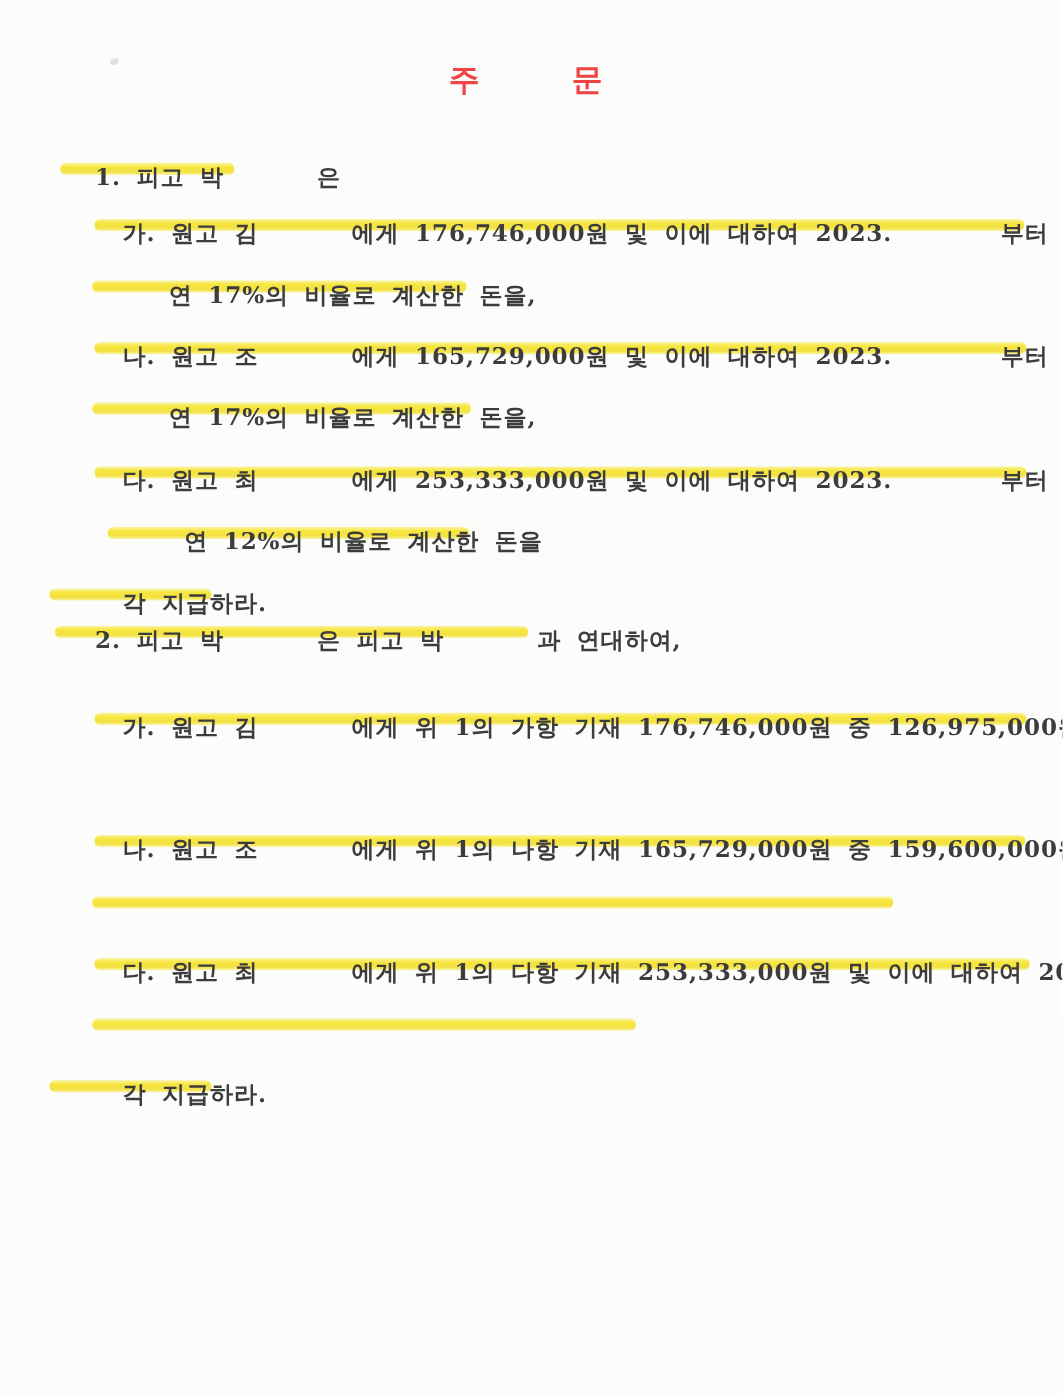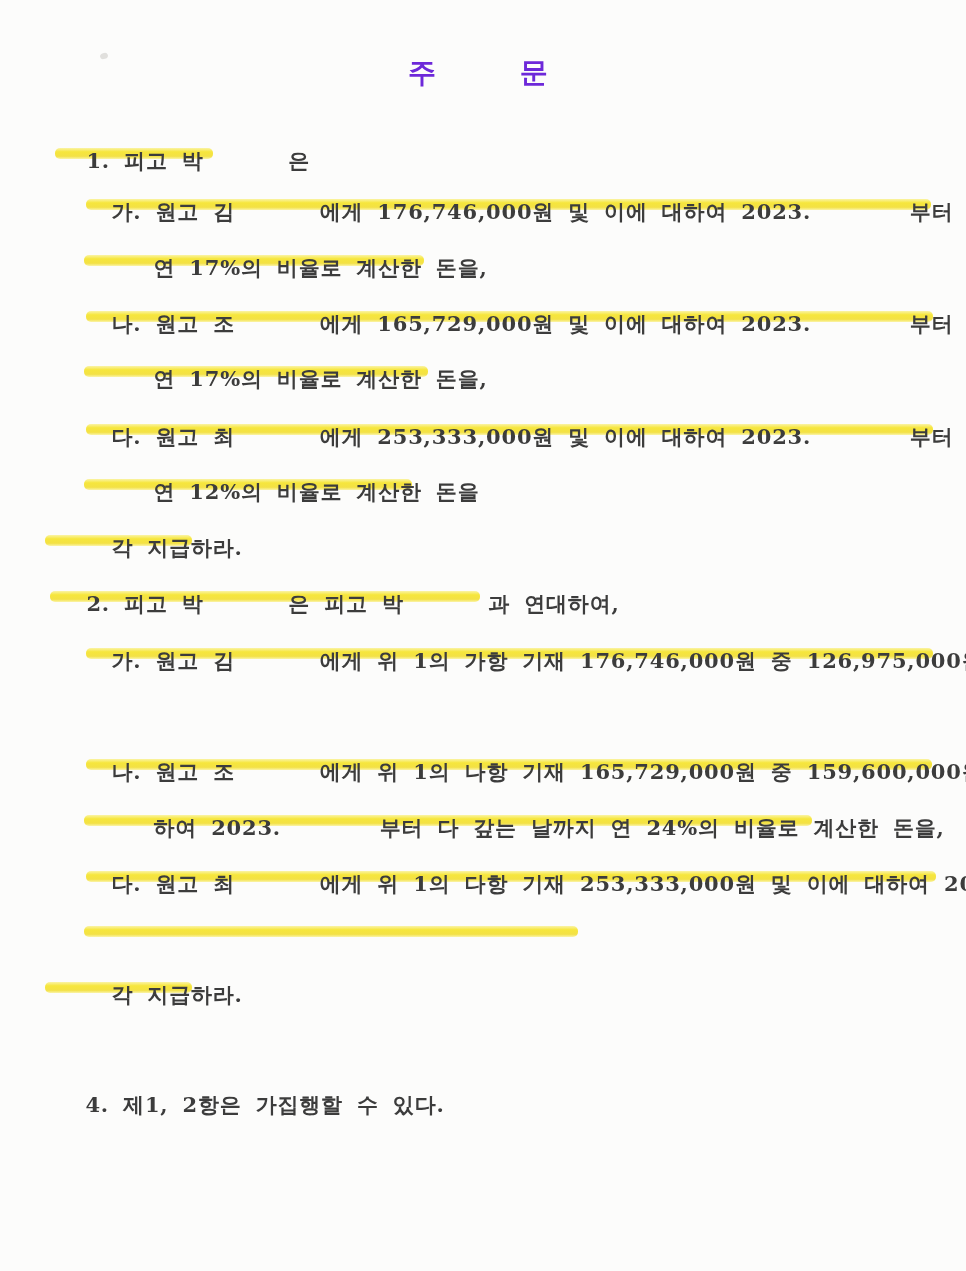--- a/index.html
+++ b/index.html
@@ -15,21 +15,21 @@
     font-weight: 700;
   }
   .title {
     position: absolute;
     left: 408px;
     top: 54px;
     font-size: 28px;
     letter-spacing: 1px;
     word-spacing: 72px;
     white-space: pre;
-    color: #6d28d9;
+    color: #ef4444;
   }
   .artifact {
     position: absolute;
     left: 100px;
     top: 53px;
     width: 8px;
     height: 6px;
     background: #d9d8d6;
     border-radius: 50%;
     transform: rotate(-20deg);
@@ -57,23 +57,23 @@
       rgba(250,243,160,0.9) 100%);
     z-index: 1;
   }
   
   #ln1  { left: 30px;  top: 122px; }  #ln1  .hl { left: 25px;  width: 158px; }
   #ln2  { left: 55px;  top: 173px; }  #ln2  .hl { left: 31px;  width: 845px; }
   #ln3  { left: 97px;  top: 229px; }  #ln3  .hl { left: -13px; width: 340px; }
   #ln4  { left: 55px;  top: 285px; }  #ln4  .hl { left: 31px;  width: 847px; }
   #ln5  { left: 97px;  top: 340px; }  #ln5  .hl { left: -13px; width: 344px; }
   #ln6  { left: 55px;  top: 398px; }  #ln6  .hl { left: 31px;  width: 847px; }
-  #ln7  { left: 97px;  top: 453px; }  #ln7  .hl { left: -13px; width: 328px; }
+  #ln7  { left: 111px;  top: 453px; }  #ln7  .hl { left: -13px; width: 328px; }
   #ln8  { left: 55px;  top: 509px; }  #ln8  .hl { left: -10px; width: 147px; }
-  #ln9  { left: 30px;  top: 565px; text-align: center; }  #ln9  .hl { left: 20px;  width: 430px; }
+  #ln9  { left: 30px;  top: 543px; text-align: center; }  #ln9  .hl { left: 20px;  width: 430px; }
   #ln10 { left: 55px;  top: 622px; }  #ln10 .hl { left: 31px;  width: 847px; }
   #ln11 { left: 97px;  top: 679px; }  #ln11 .hl { left: -13px; width: 724px; }
   #ln12 { left: 55px;  top: 733px; }  #ln12 .hl { left: 31px;  width: 846px; }
   #ln13 { left: 97px;  top: 789px; }  #ln13 .hl { left: -13px; width: 728px; }
   #ln14 { left: 55px;  top: 845px; }  #ln14 .hl { left: 31px;  width: 850px; }
   #ln15 { left: 97px;  top: 900px; }  #ln15 .hl { left: -13px; width: 494px; }
   #ln16 { left: 55px;  top: 956px; }  #ln16 .hl { left: -10px; width: 147px; }
   #ln17 { left: 29px;  top: 1011px; } #ln17 .hl { left: 19px;  width: 340px; }
   #ln18 { left: 29px;  top: 1066px; }
 </style>
@@ -134,35 +134,31 @@
     <div class="hl"></div>
   </div>
 
 
   <div class="line" id="ln12">
     <span class="txt">나. 원고 조&nbsp;&nbsp;&nbsp;&nbsp;&nbsp;&nbsp;에게 위 1의 나항 기재 165,729,000원 중 159,600,000원 및 이에 대</span>
     <div class="hl"></div>
   </div>
 
   <div class="line" id="ln13">
-    <span class="txt">하여 2023.&nbsp;&nbsp;&nbsp;&nbsp;&nbsp;&nbsp;&nbsp;부터 다 갚는 날까지 연 24%의 비율로 계산한 돈을,</span>
     <div class="hl"></div>
   </div>
 
   <div class="line" id="ln14">
     <span class="txt">다. 원고 최&nbsp;&nbsp;&nbsp;&nbsp;&nbsp;&nbsp;에게 위 1의 다항 기재 253,333,000원 및 이에 대하여 2023.</span>
     <div class="hl"></div>
   </div>
 
   <div class="line" id="ln15">
     <div class="hl"></div>
   </div>
 
   <div class="line" id="ln16">
     <span class="txt">각 지급하라.</span>
     <div class="hl"></div>
   </div>
 
 
-  <div class="line" id="ln18">
-    <span class="txt">4. 제1, 2항은 가집행할 수 있다.</span>
-  </div>
 </div>
 
 </body></html>

